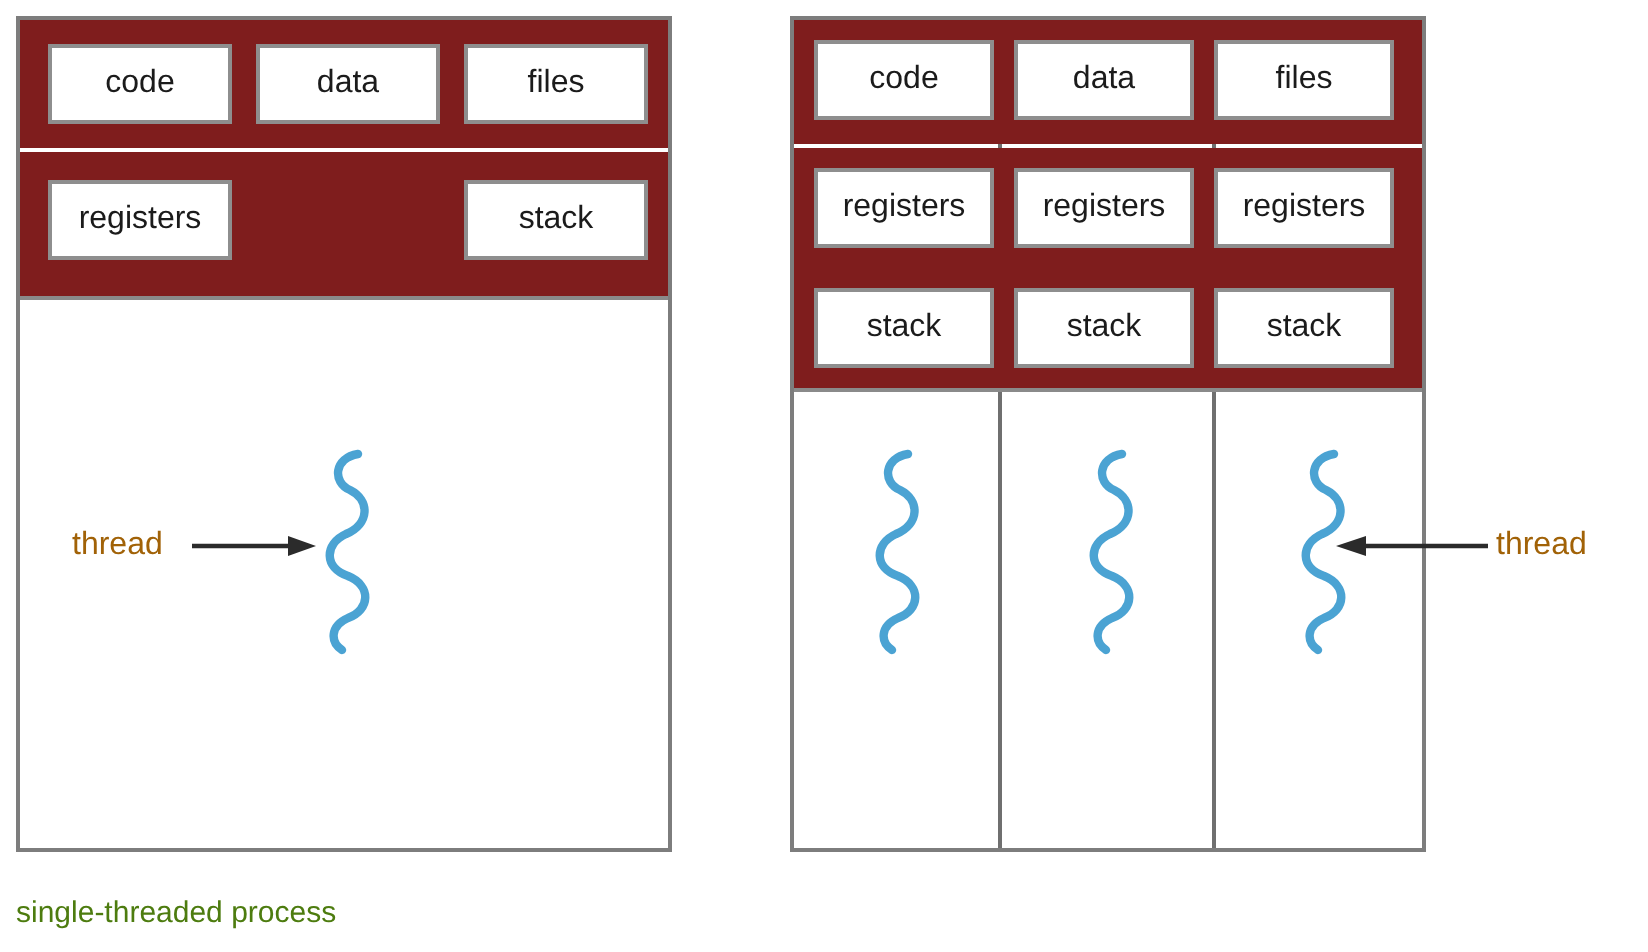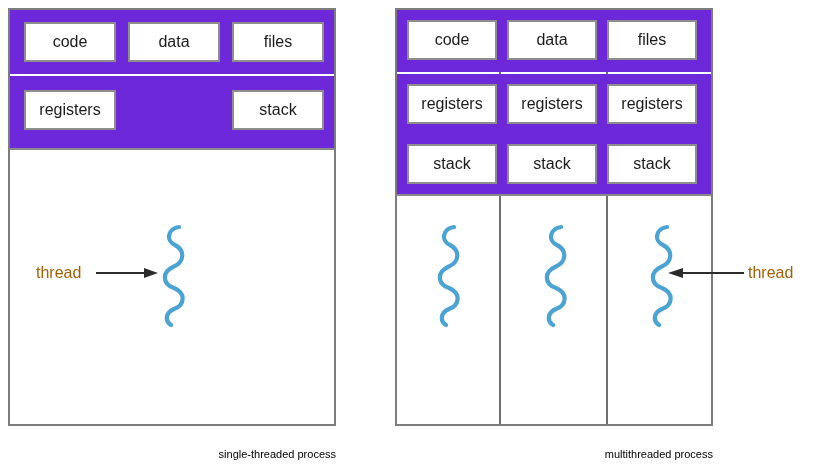--- a/index.html
+++ b/index.html
@@ -40,21 +40,21 @@
     top: 8px;
     width: 318px;
     height: 418px;
   }
 
   
   .gray-band {
     position: absolute;
     left: 0;
     right: 0;
-    background: #6d28d9;
+    background: #7f1d1d;
     box-sizing: border-box;
   }
 
   
   #single-band-top {
     top: 0;
     height: 64px;
   }
   #single-band-mid {
     top: 66px;
@@ -155,24 +155,24 @@
     height: 14px;
     pointer-events: none;
   }
   .arrow svg { display: block; width: 100%; height: 100%; }
   #thread-arrow-left  { left: 96px;  top: 266px; width: 62px; }
   #thread-arrow-right { left: 668px; top: 266px; width: 76px; }
 
   
   .caption {
     position: absolute;
-    font-size: 11px;
-    color: #000000;
+    font-size: 15px;
+    color: #4d7c0f;
     white-space: nowrap;
-    text-align: right;
+    text-align: left;
   }
   #caption-single { left: 8px;  top: 448px; width: 328px; }
   #caption-multi  { left: 395px; top: 448px; width: 318px; }
 </style>
 </head>
 <body>
 
 <div class="stage">
 
   <div class="process" id="process-single">
@@ -260,15 +260,14 @@
 
   <div class="arrow" id="thread-arrow-right">
     <svg viewBox="0 0 76 14" xmlns="http://www.w3.org/2000/svg">
       <line x1="76" y1="7" x2="14" y2="7" stroke="#2b2b2b" stroke-width="2.2"></line>
       <polygon points="0,7 15,2 15,12" fill="#2b2b2b"></polygon>
     </svg>
   </div>
 
   <div class="caption" id="caption-single">single-threaded process</div>
 
-  <div class="caption" id="caption-multi">multithreaded process</div>
 
 </div>
 
 </body></html>

